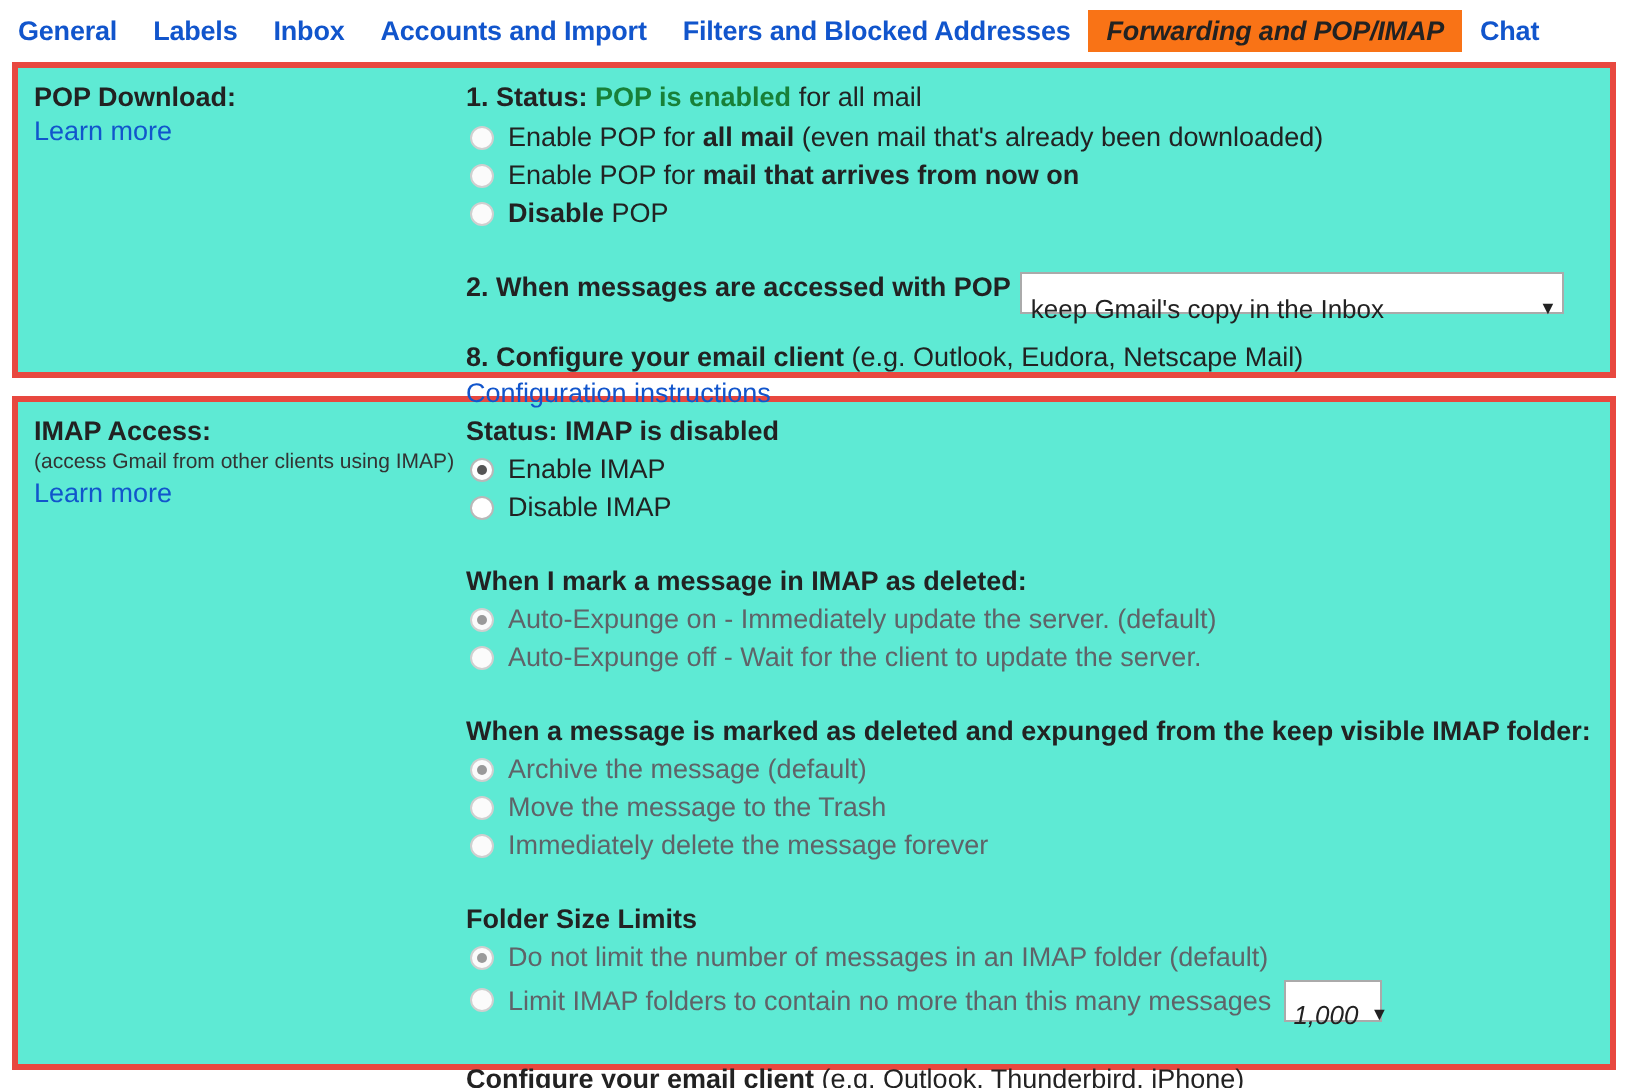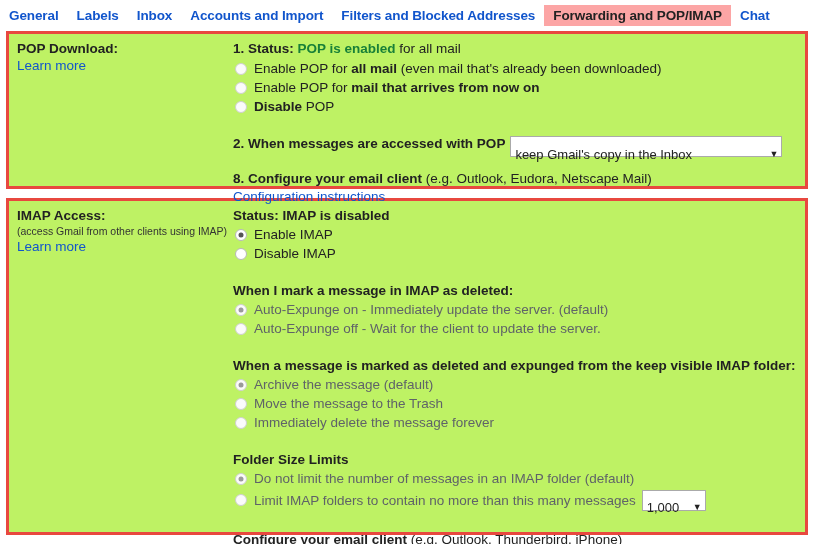--- a/index.html
+++ b/index.html
@@ -29,28 +29,29 @@
   .tab {
     font-size: 13.5px;
     font-weight: bold;
     color: #1155cc;
     padding: 3px 9px 3px 9px;
     cursor: pointer;
     letter-spacing: -0.1px;
   }
   .tab.active {
     color: #222222;
-    background: #fca5a5;
+    background: #f97316;
     box-shadow: 0 0 0 1px #ffffff;
+    font-style: italic;
   }
 
   
   .section {
     border: 3px solid #e8483f;
-    background: #bef264;
+    background: #5eead4;
     box-sizing: border-box;
     margin: 0 9px 0 6px;
     display: flex;
   }
   #pop-section {
     height: 158px;
     margin-bottom: 9px;
   }
   #imap-section {
     height: 337px;
@@ -154,21 +155,21 @@
     background: #ffffff;
     box-sizing: border-box;
     height: 21px;
     padding: 15px 3px 0 4px;
     font-size: 13px;
     color: #222222;
     vertical-align: middle;
     cursor: pointer;
   }
   #pop-action-select { width: 272px; }
-  #imap-limit-select { width: 64px; }
+  #imap-limit-select { width: 49px; font-style: italic; }
   .sel .caret {
     font-size: 9px;
     line-height: 9px;
     color: #222222;
     margin-left: 6px;
   }
 
   .inline-row {
     display: flex;
     font-size: 13.5px;

